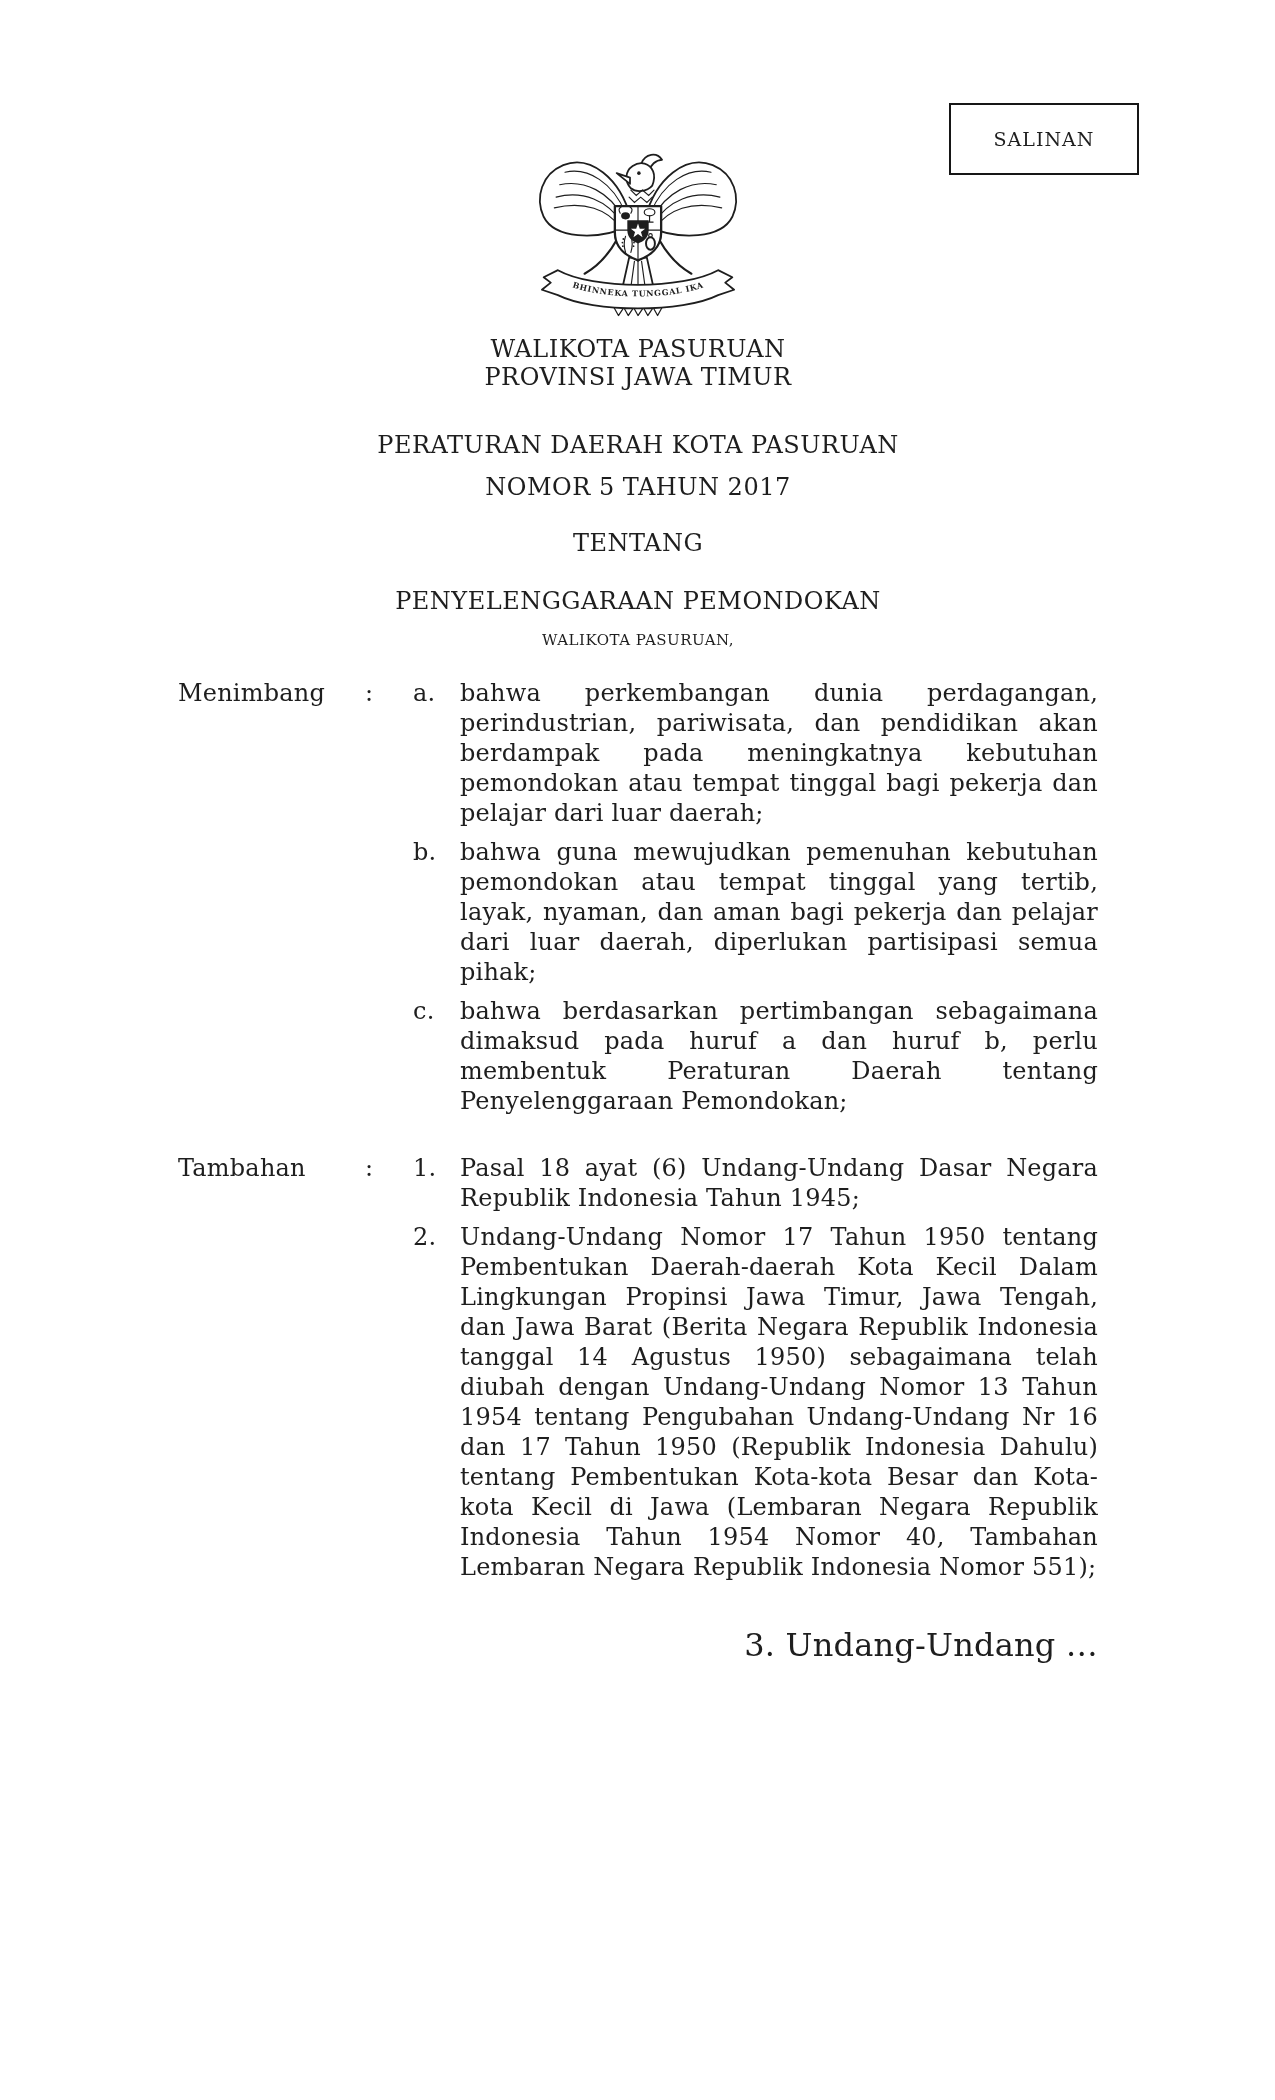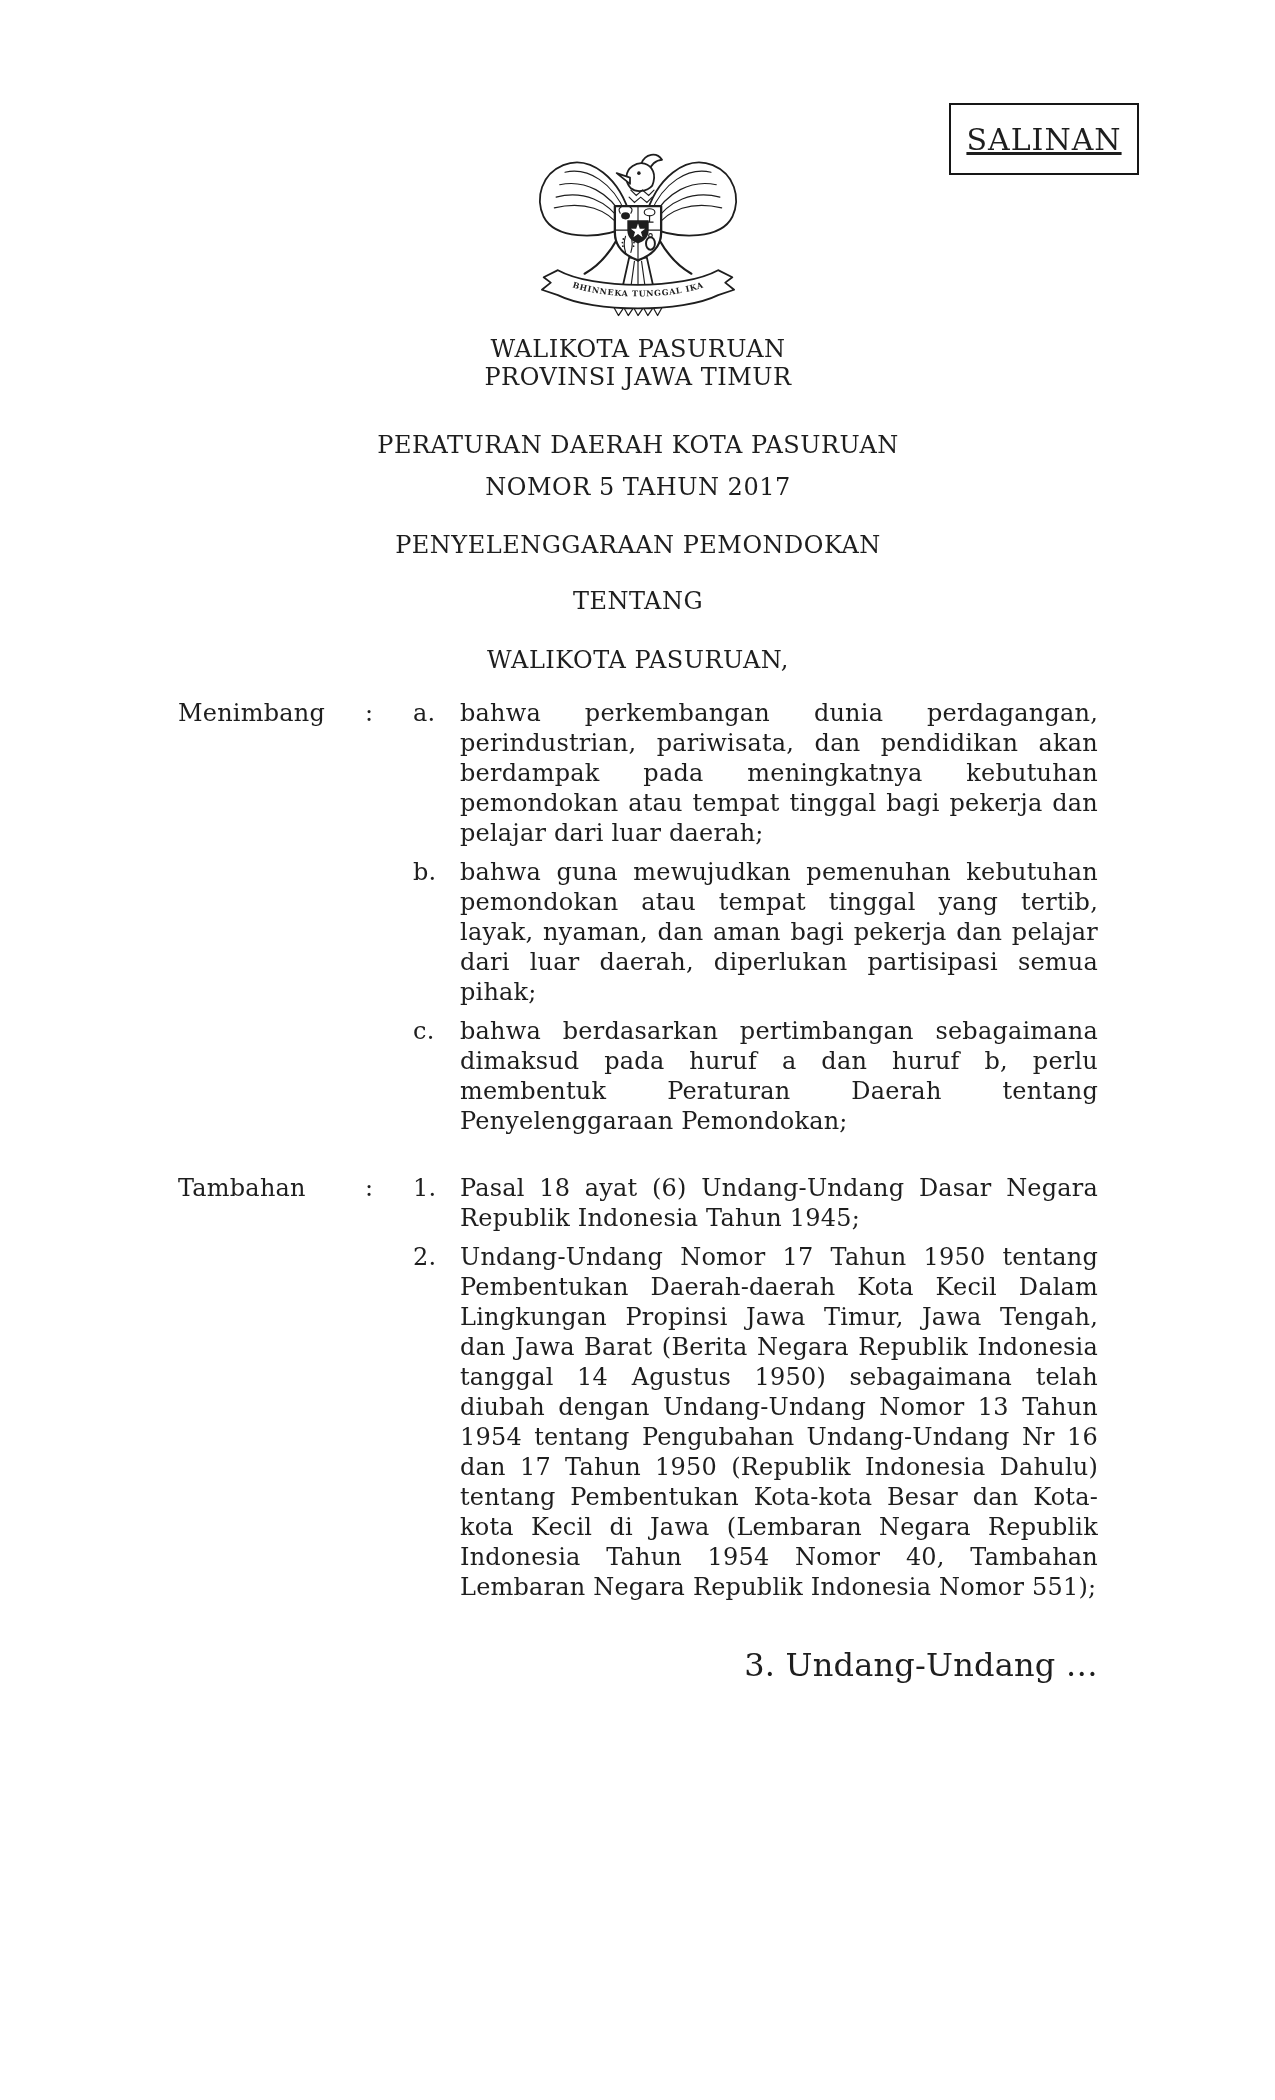--- a/index.html
+++ b/index.html
@@ -11,32 +11,32 @@
     color:#1e1e1e;
     box-sizing:border-box;
     padding:0 177px 0 178px;
     overflow:hidden;
   }
   .salinan {
     position:absolute; top:103px; right:136px;
     width:186px; height:68px;
     border:2px solid #161616;
     display:flex; align-items:center; justify-content:center;
-    font-size:30px; letter-spacing:1px;text-decoration:underline;
+    font-size:19px; letter-spacing:1px;
   }
   .emblem-wrap { padding-top:142px; display:flex; justify-content:center; }
   .center { text-align:center; }
   .lh1 { margin-top:15px; font-size:24px; line-height:28px; letter-spacing:.5px; }
   .lh2 { font-size:24px; line-height:28px; letter-spacing:.5px; }
   .t1 { margin-top:40px; font-size:24px; line-height:28px; letter-spacing:.5px; }
   .t2 { margin-top:14px; font-size:24px; line-height:28px; letter-spacing:.5px; }
   .t3 { margin-top:28px; font-size:24px; line-height:28px; letter-spacing:.5px; }
   .t4 { margin-top:30px; font-size:24px; line-height:28px; letter-spacing:.5px; }
   .p1 { margin-top:64px; font-size:24px; line-height:28px; letter-spacing:.5px; }
-  .p2 { margin-top:31px; font-size:24px; line-height:28px; letter-spacing:.5px; }
+  .p2 { margin-top:11px; font-size:15px; line-height:28px; letter-spacing:.5px; }
   .clause { display:flex; font-size:24px; line-height:30px; letter-spacing:.2px; }
   .clause.first { margin-top:24px; }
   .clause.second { margin-top:37px; }
   .term { width:187px; flex:none; }
   .colon { width:48px; flex:none; }
   .items { flex:1; min-width:0; }
   .item { display:flex; margin-bottom:9px; }
   .item:last-child { margin-bottom:0; }
   .marker { width:47px; flex:none; }
   .itext { flex:1; text-align:justify; }
@@ -116,22 +116,22 @@
         <textPath href="#ribbonPath" startOffset="50%">BHINNEKA TUNGGAL IKA</textPath>
       </text>
     </svg>
   </div>
 
   <div class="center lh1">WALIKOTA PASURUAN</div>
   <div class="center lh2">PROVINSI JAWA TIMUR</div>
 
   <div class="center t1">PERATURAN DAERAH KOTA PASURUAN</div>
   <div class="center t2">NOMOR 5 TAHUN 2017</div>
+  <div class="center t3">TENTANG</div>
   <div class="center t4">PENYELENGGARAAN PEMONDOKAN</div>
-  <div class="center t3">TENTANG</div>
 
   <div class="center p2">WALIKOTA PASURUAN,</div>
 
   <div class="clause first">
     <div class="term">Menimbang</div>
     <div class="colon">:</div>
     <div class="items">
       <div class="item">
         <div class="marker">a.</div>
         <div class="itext">bahwa perkembangan dunia perdagangan, perindustrian, pariwisata, dan pendidikan akan berdampak pada meningkatnya kebutuhan pemondokan atau tempat tinggal bagi pekerja dan pelajar dari luar daerah;</div>

